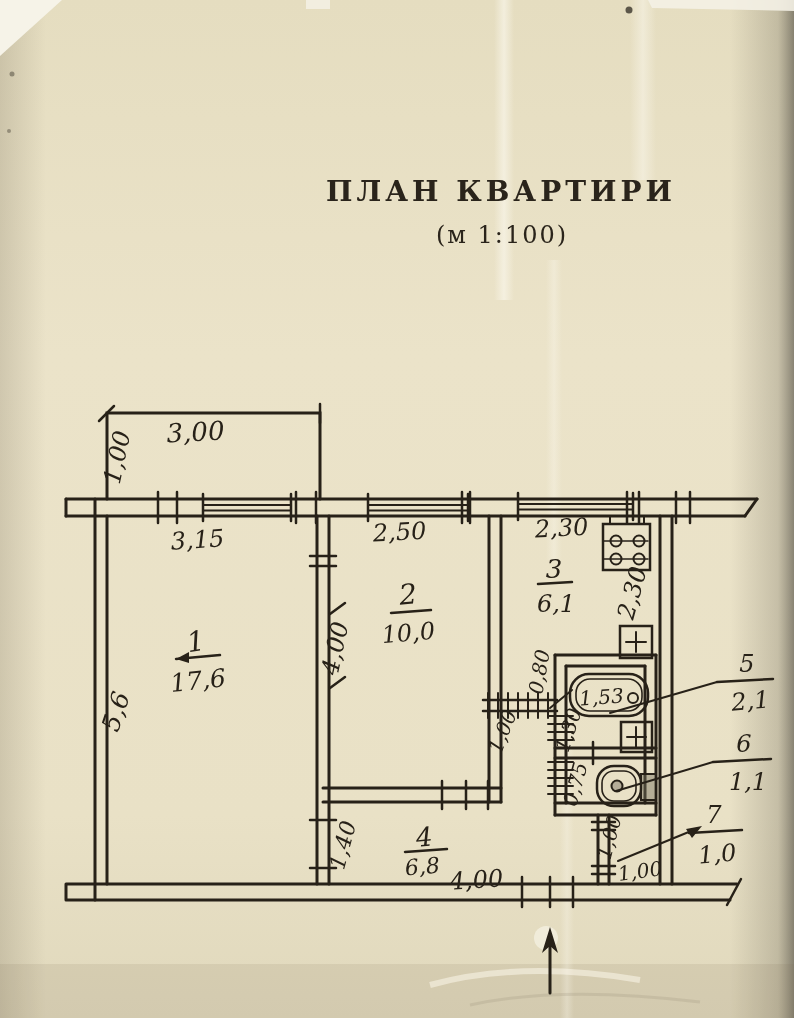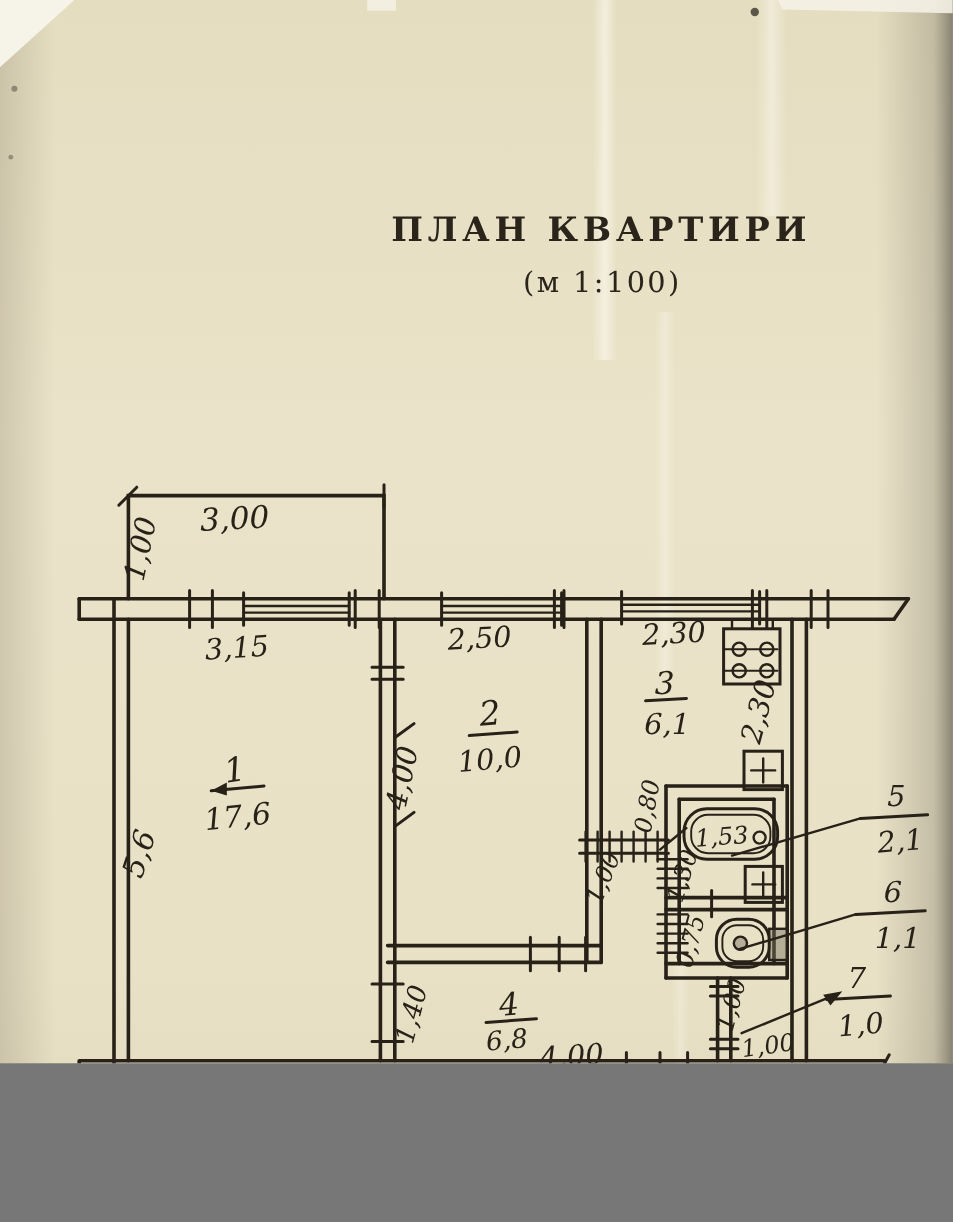--- a/index.html
+++ b/index.html
@@ -1,17 +1,17 @@
 <!DOCTYPE html>
 <html><head>
 <meta charset="utf-8">
 <style>
   html,body{margin:0;padding:0;background:#777;}
   .photo{
-    position:relative;width:794px;height:886px;overflow:hidden;
+    position:relative;width:794px;height:1018px;overflow:hidden;
     font-family:"DejaVu Serif",serif;
     text-align:center;
   }
   svg{display:block;}
   .ink{stroke:#272118;fill:none;stroke-linecap:round;}
   .w3{stroke-width:3;}
   .w25{stroke-width:2.5;}
   .w2{stroke-width:2;}
   .w15{stroke-width:1.6;}
   .hw{

